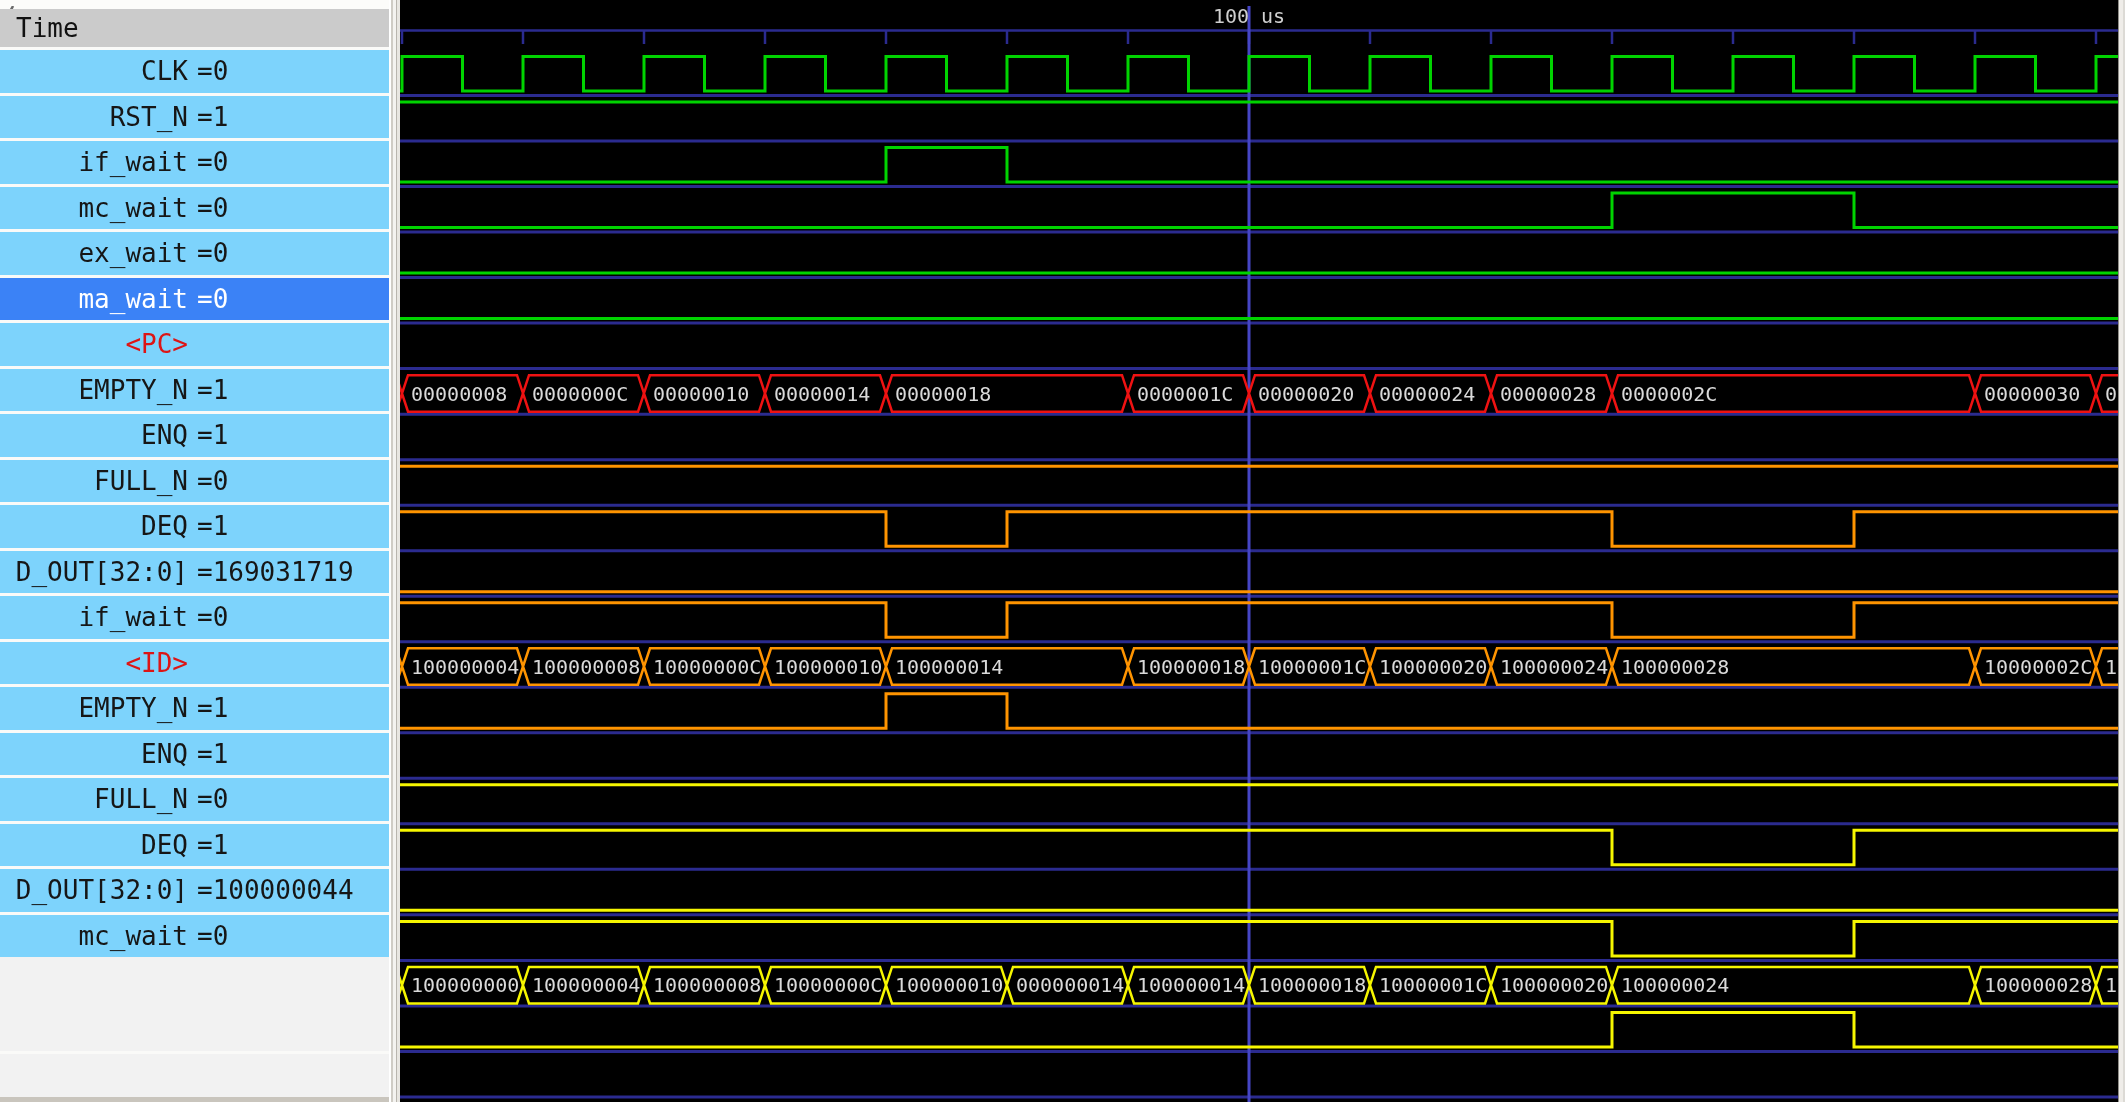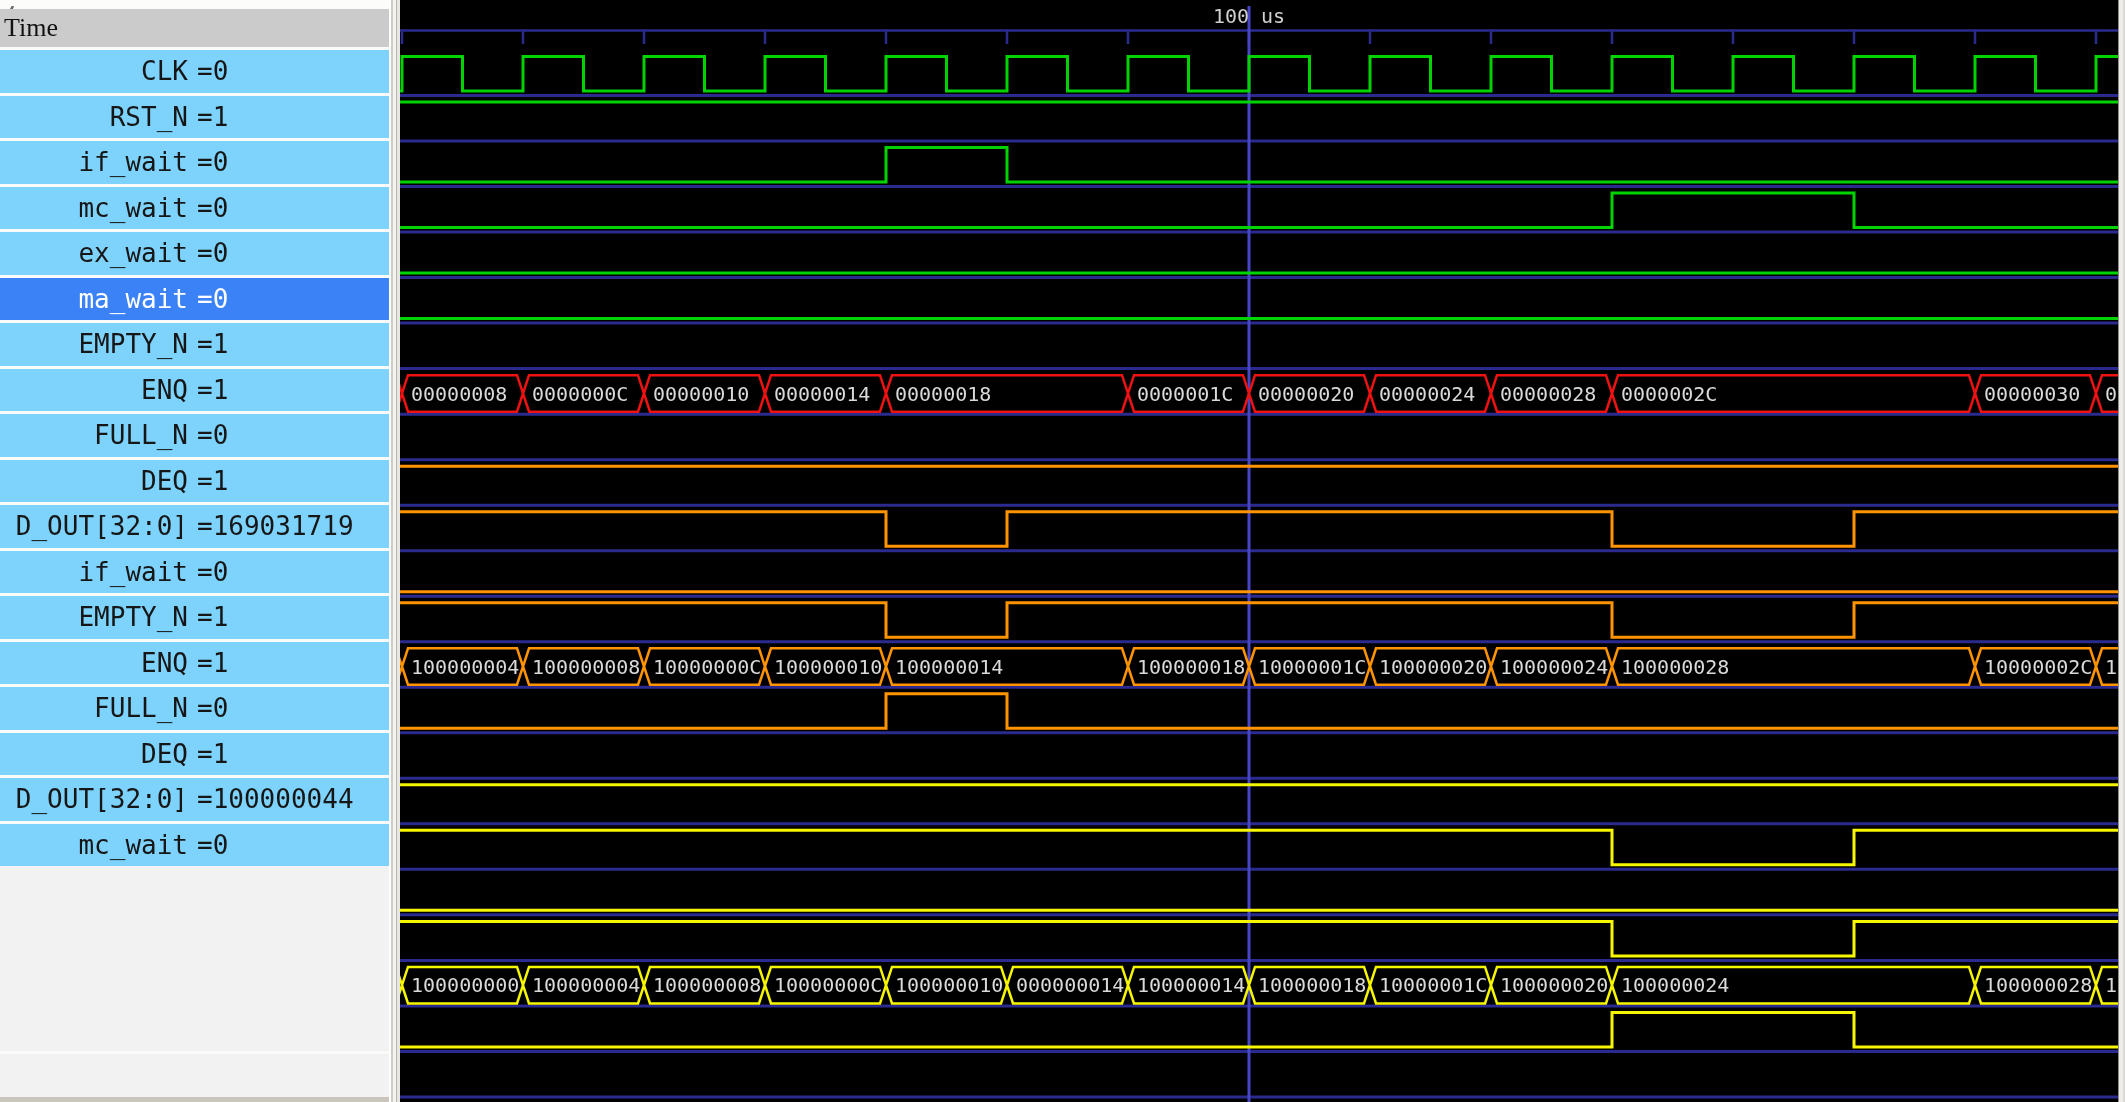--- a/index.html
+++ b/index.html
@@ -3,21 +3,21 @@
 <meta charset="utf-8">
 <style>
   html,body{margin:0;padding:0;background:#888;}
   #app{position:relative;width:2125px;height:1102px;overflow:hidden;background:#000;
        font-family:"DejaVu Sans Mono",monospace;}
   
   #sidebar{position:absolute;left:0;top:0;width:389px;height:1102px;background:#f2f2f2;overflow:hidden;}
   #side-top{position:absolute;left:0;top:0;width:389px;height:9px;background:#fcfcfa;}
   #side-header{position:absolute;left:0;top:9px;width:452px;height:41px;background:#cbcbcb;
        border-bottom:3px solid #fafaf8;box-sizing:border-box;color:#111;
-       font-size:26px;line-height:38px;padding-left:4px;font-family:Liberation Serif, serif;}
+       font-size:26px;line-height:38px;padding-left:16px;}
   #signal-rows{position:absolute;left:0;top:50px;width:389px;}
   .srow{position:relative;height:45.52px;border-top:3px solid #fafaf8;box-sizing:border-box;
        background:#7dd3fc;font-size:26px;color:#161616;}
   .srow:first-child{border-top:none;height:42.52px;}
   .nm{position:absolute;left:0;top:0;width:188px;text-align:right;line-height:42px;white-space:pre;}
   .vl{position:absolute;left:197px;top:0;line-height:42px;white-space:pre;}
   .grp .nm{color:#dd1515;}
   .sel{background:#3b82f6;}
   .sel .nm,.sel .vl{color:#ffffff;}
   #side-filler{position:absolute;left:0;top:1051.4px;width:389px;height:45px;
@@ -64,20 +64,23 @@
           <span class="vl">=0</span>
         </div>
         <div class="srow">
           <span class="nm">ex_wait</span>
           <span class="vl">=0</span>
         </div>
         <div class="srow sel">
           <span class="nm">ma_wait</span>
           <span class="vl">=0</span>
         </div>
+        <div class="srow grp">
+          <span class="nm">&lt;PC&gt;</span>
+        </div>
         <div class="srow">
           <span class="nm">EMPTY_N</span>
           <span class="vl">=1</span>
         </div>
         <div class="srow">
           <span class="nm">ENQ</span>
           <span class="vl">=1</span>
         </div>
         <div class="srow">
           <span class="nm">FULL_N</span>
@@ -87,20 +90,23 @@
           <span class="nm">DEQ</span>
           <span class="vl">=1</span>
         </div>
         <div class="srow">
           <span class="nm">D_OUT[32:0]</span>
           <span class="vl">=169031719</span>
         </div>
         <div class="srow">
           <span class="nm">if_wait</span>
           <span class="vl">=0</span>
+        </div>
+        <div class="srow grp">
+          <span class="nm">&lt;ID&gt;</span>
         </div>
         <div class="srow">
           <span class="nm">EMPTY_N</span>
           <span class="vl">=1</span>
         </div>
         <div class="srow">
           <span class="nm">ENQ</span>
           <span class="vl">=1</span>
         </div>
         <div class="srow">

